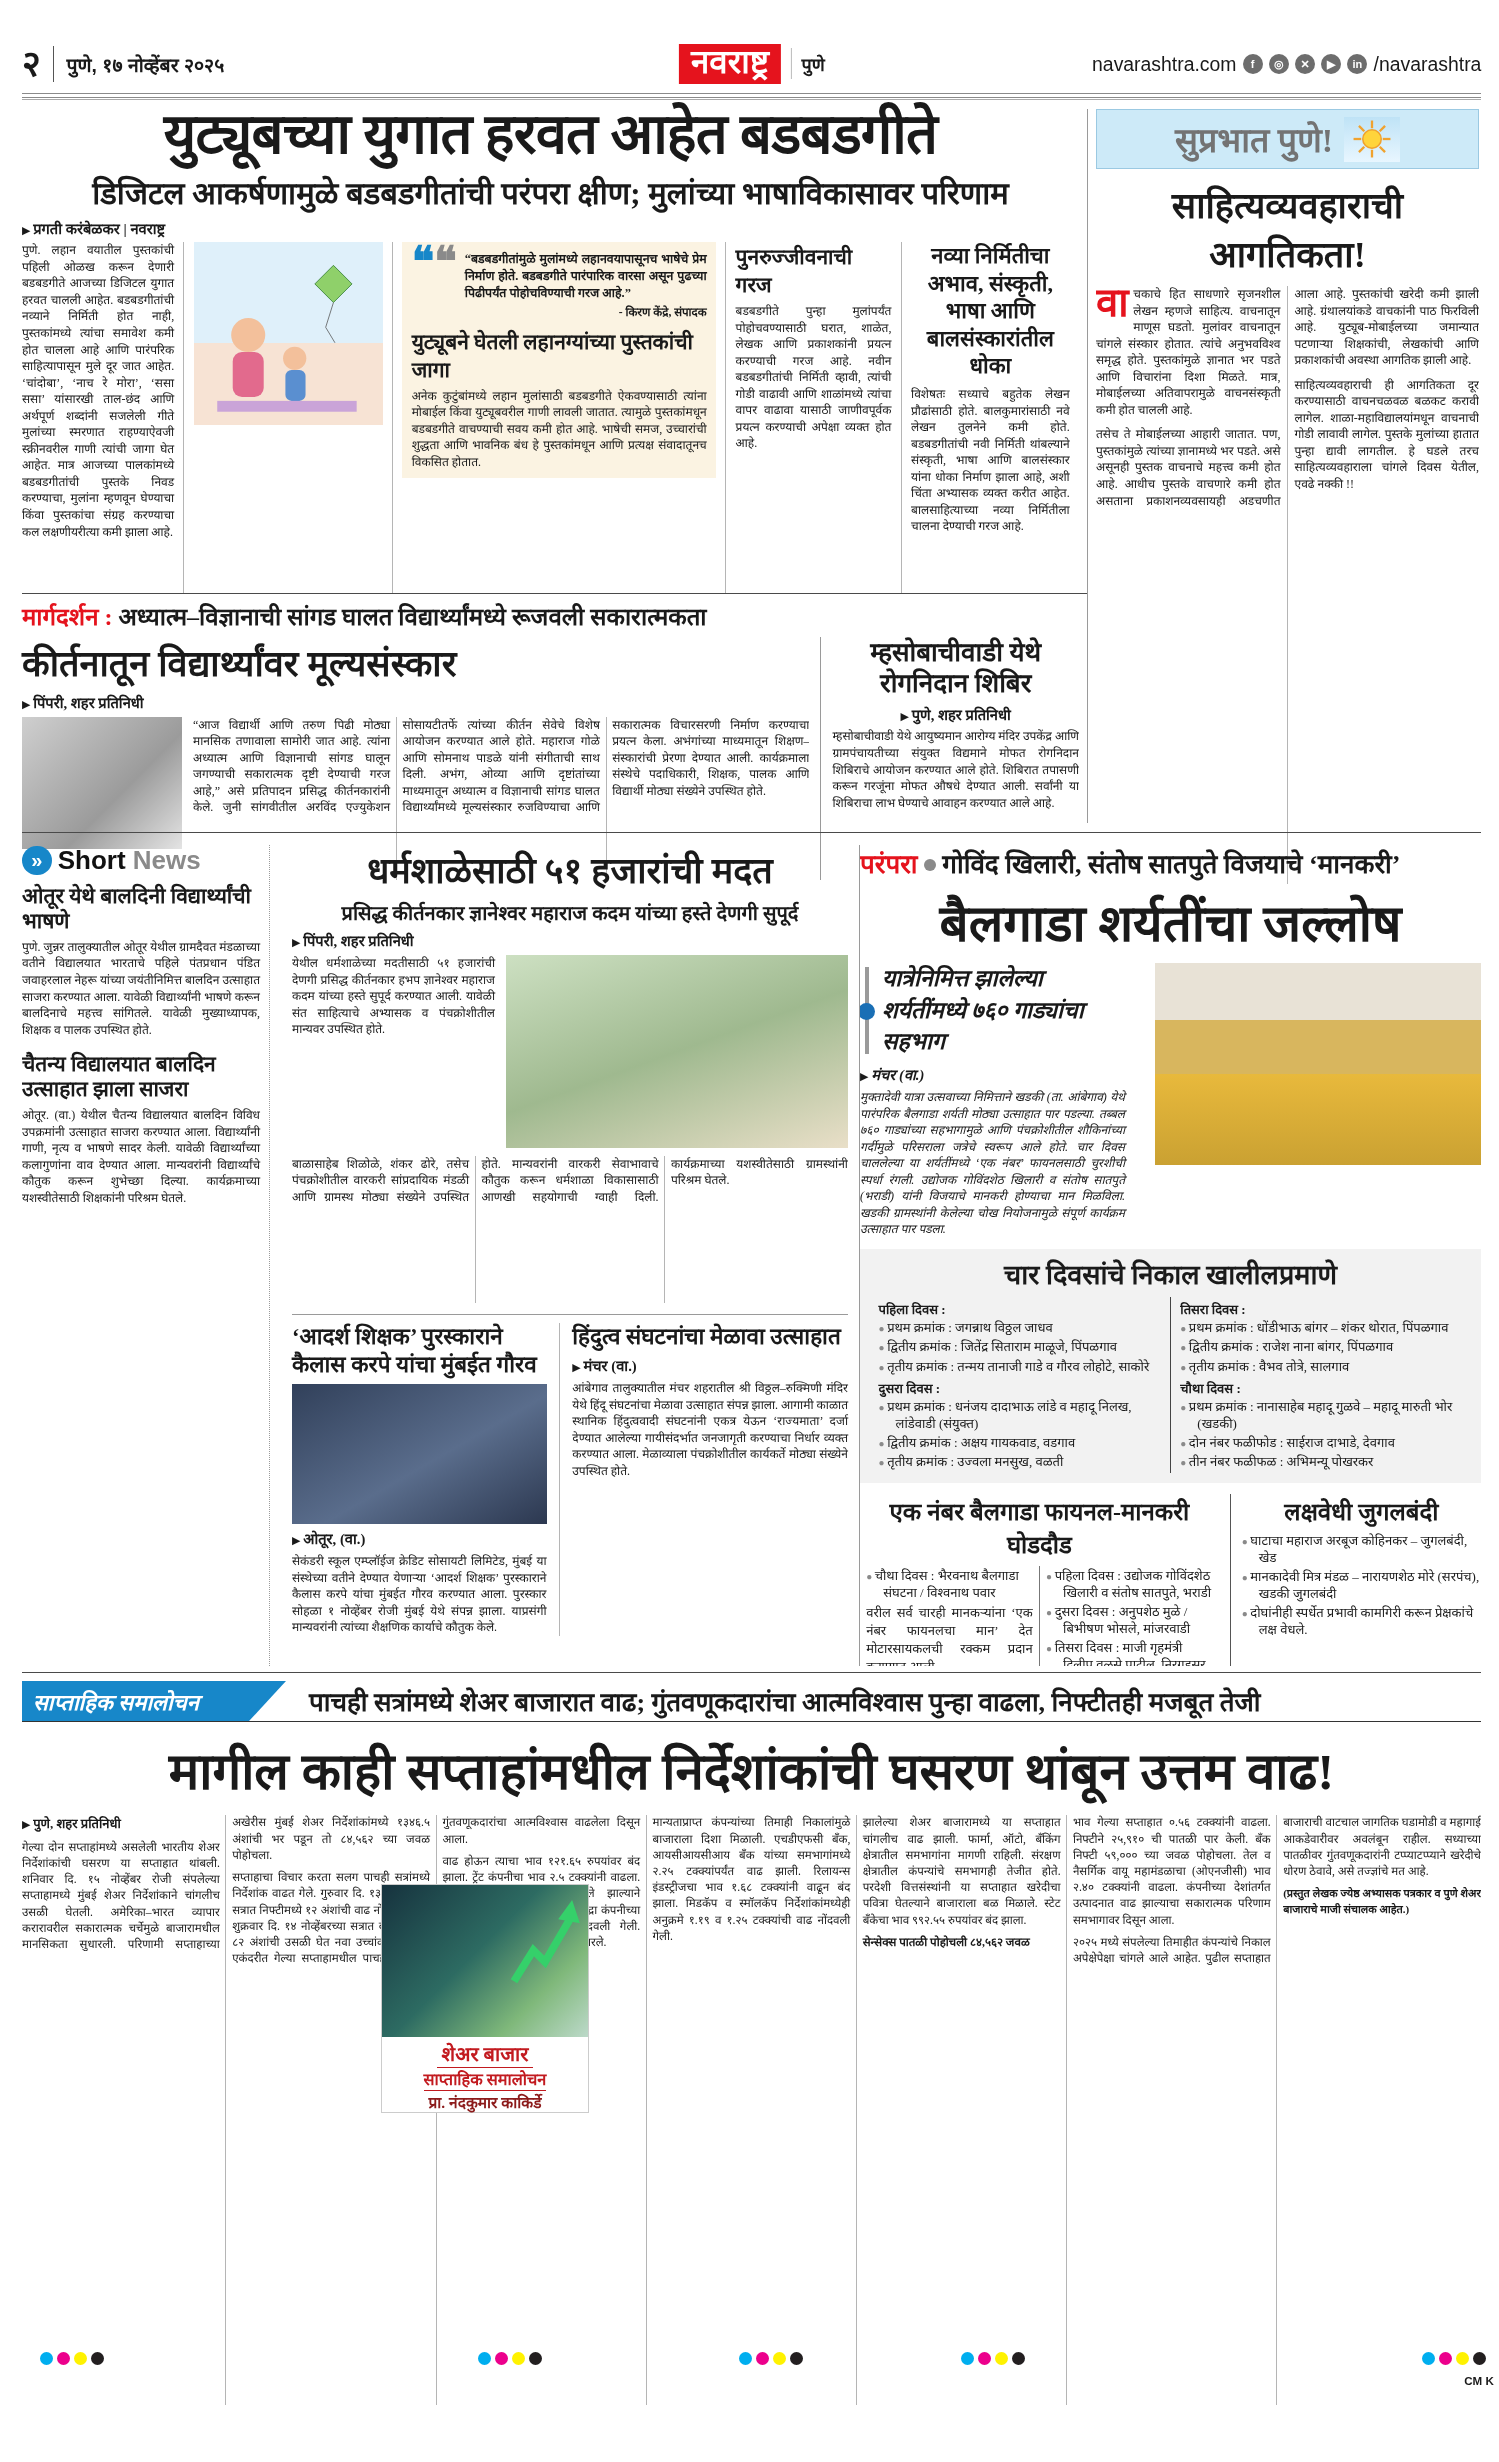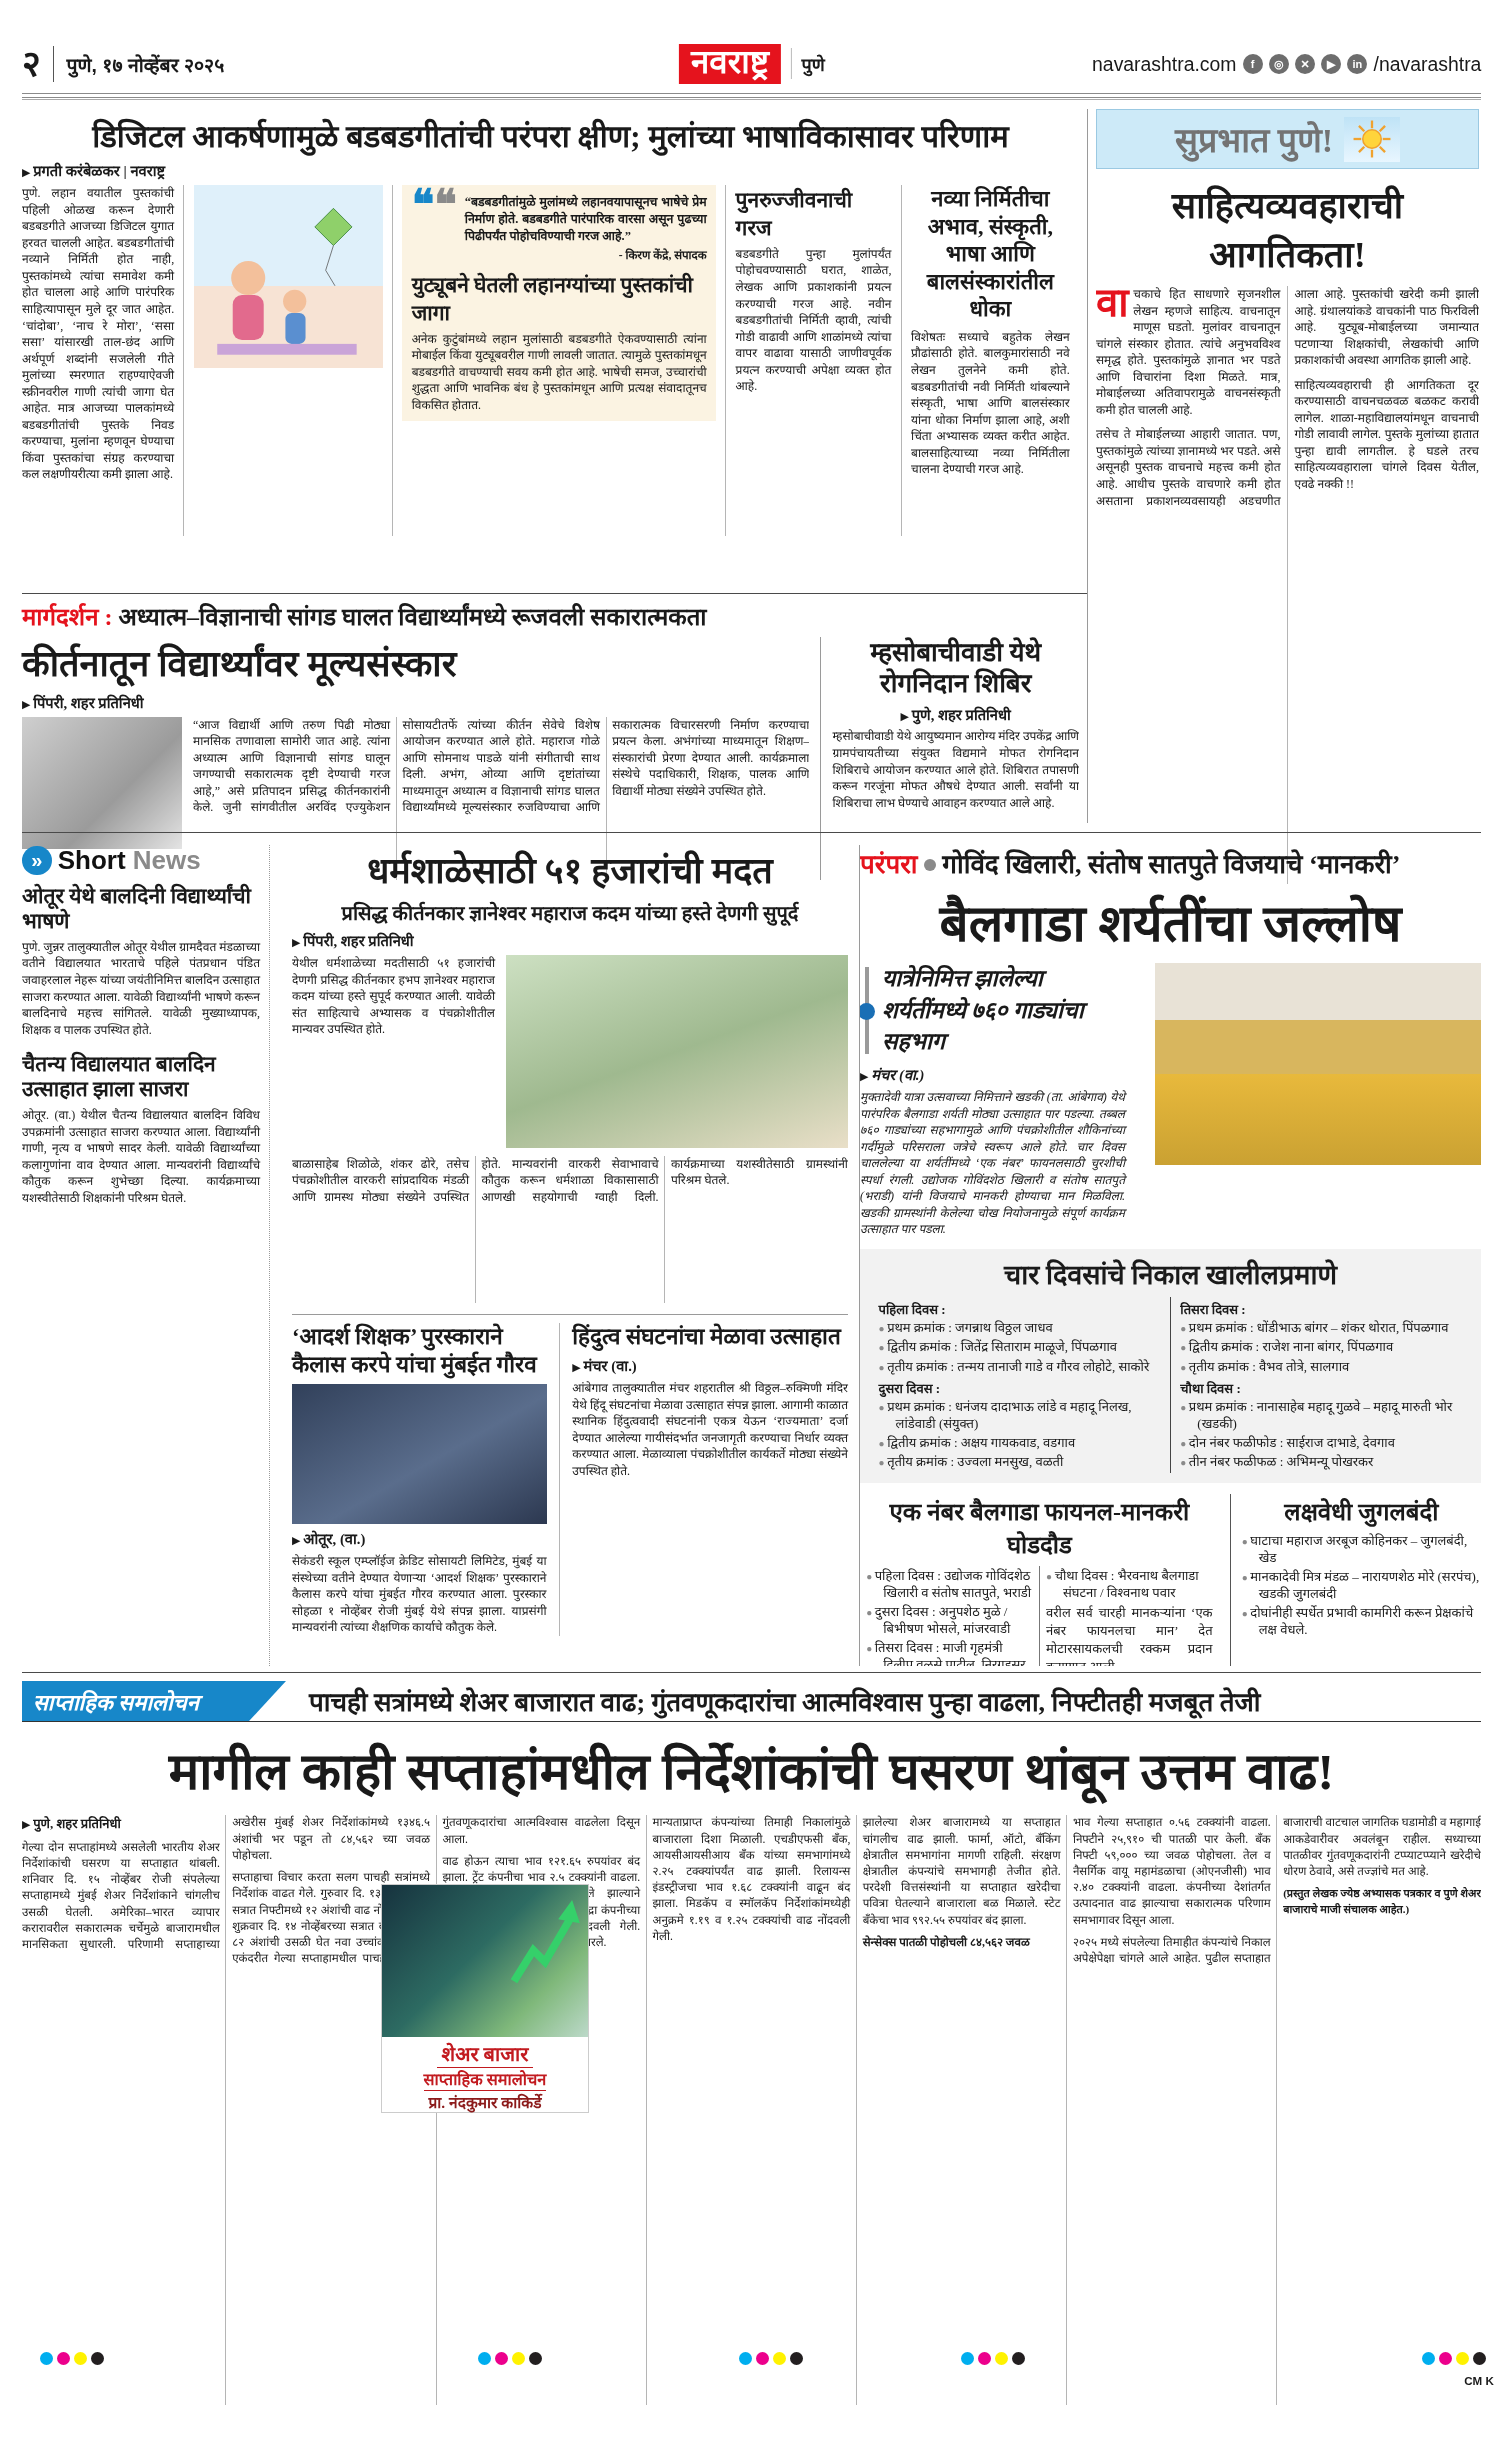--- a/index.html
+++ b/index.html
@@ -154,20 +154,21 @@
       <span class="sic">✕</span>
       <span class="sic">▶</span>
       <span class="sic">in</span>
       <span>/navarashtra</span>
     </div>
   </div>
   <div class="rule2 a"></div>
   <div class="rule2 b"></div>
 
   <div class="lead">
+    <h1>युट्यूबच्या युगात हरवत आहेत बडबडगीते</h1>
     <div class="sub">डिजिटल आकर्षणामुळे बडबडगीतांची परंपरा क्षीण; मुलांच्या भाषाविकासावर परिणाम</div>
     <div class="byline">प्रगती करंबेळकर | नवराष्ट्र</div>
     <div class="leadgrid">
       <div class="lc body15 just" style="width:165px">पुणे. लहान वयातील पुस्तकांची पहिली ओळख करून देणारी बडबडगीते आजच्या डिजिटल युगात हरवत चालली आहेत. बडबडगीतांची नव्याने निर्मिती होत नाही, पुस्तकांमध्ये त्यांचा समावेश कमी होत चालला आहे आणि पारंपरिक साहित्यापासून मुले दूर जात आहेत. ‘चांदोबा’, ‘नाच रे मोरा’, ‘ससा ससा’ यांसारखी ताल-छंद आणि अर्थपूर्ण शब्दांनी सजलेली गीते मुलांच्या स्मरणात राहण्याऐवजी स्क्रीनवरील गाणी त्यांची जागा घेत आहेत. मात्र आजच्या पालकांमध्ये बडबडगीतांची पुस्तके निवड करण्याचा, मुलांना म्हणवून घेण्याचा किंवा पुस्तकांचा संग्रह करण्याचा कल लक्षणीयरीत्या कमी झाला आहे.</div>
       <div class="lc" style="width:194px">
         <div class="illus photo">
           <svg width="189" height="183" viewBox="0 0 244 236">
             <polygon points="180,30 204,54 180,78 156,54" fill="#8fd06a" stroke="#2d7a2d"></polygon>
             <polyline points="180,78 170,110 182,130" fill="none" stroke="#555"></polyline>
             <circle cx="70" cy="120" r="22" fill="#f3c09b"></circle>
@@ -338,30 +339,30 @@
           </ul>
         </div>
       </div>
     </div>
     <div class="boxrow">
       <div class="fbox">
         <h4>एक नंबर बैलगाडा फायनल-मानकरी घोडदौड</h4>
         <div class="fcols">
           <div>
             <ul class="blist">
+              <li>चौथा दिवस : भैरवनाथ बैलगाडा संघटना / विश्वनाथ पवार</li>
+            </ul>
+            <div class="body15 just" style="font-size:13px">वरील सर्व चारही मानकऱ्यांना ‘एक नंबर फायनलचा मान’ देत मोटारसायकलची रक्कम प्रदान करण्यात आली.</div>
+          </div>
+          <div>
+            <ul class="blist">
               <li>पहिला दिवस : उद्योजक गोविंदशेठ खिलारी व संतोष सातपुते, भराडी</li>
               <li>दुसरा दिवस : अनुपशेठ मुळे / बिभीषण भोसले, मांजरवाडी</li>
               <li>तिसरा दिवस : माजी गृहमंत्री दिलीप वळसे पाटील, निरगुडसर</li>
             </ul>
-          </div>
-          <div>
-            <ul class="blist">
-              <li>चौथा दिवस : भैरवनाथ बैलगाडा संघटना / विश्वनाथ पवार</li>
-            </ul>
-            <div class="body15 just" style="font-size:13px">वरील सर्व चारही मानकऱ्यांना ‘एक नंबर फायनलचा मान’ देत मोटारसायकलची रक्कम प्रदान करण्यात आली.</div>
           </div>
         </div>
       </div>
       <div class="jbox">
         <h4>लक्षवेधी जुगलबंदी</h4>
         <ul class="blist">
           <li>घाटाचा महाराज अरबूज कोहिनकर – जुगलबंदी, खेड</li>
           <li>मानकादेवी मित्र मंडळ – नारायणशेठ मोरे (सरपंच), खडकी जुगलबंदी</li>
           <li>दोघांनीही स्पर्धेत प्रभावी कामगिरी करून प्रेक्षकांचे लक्ष वेधले.</li>
         </ul>

